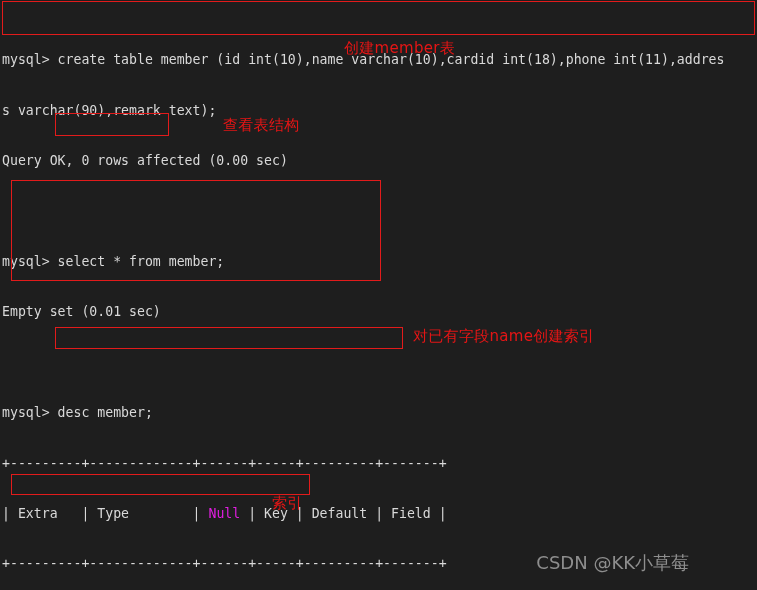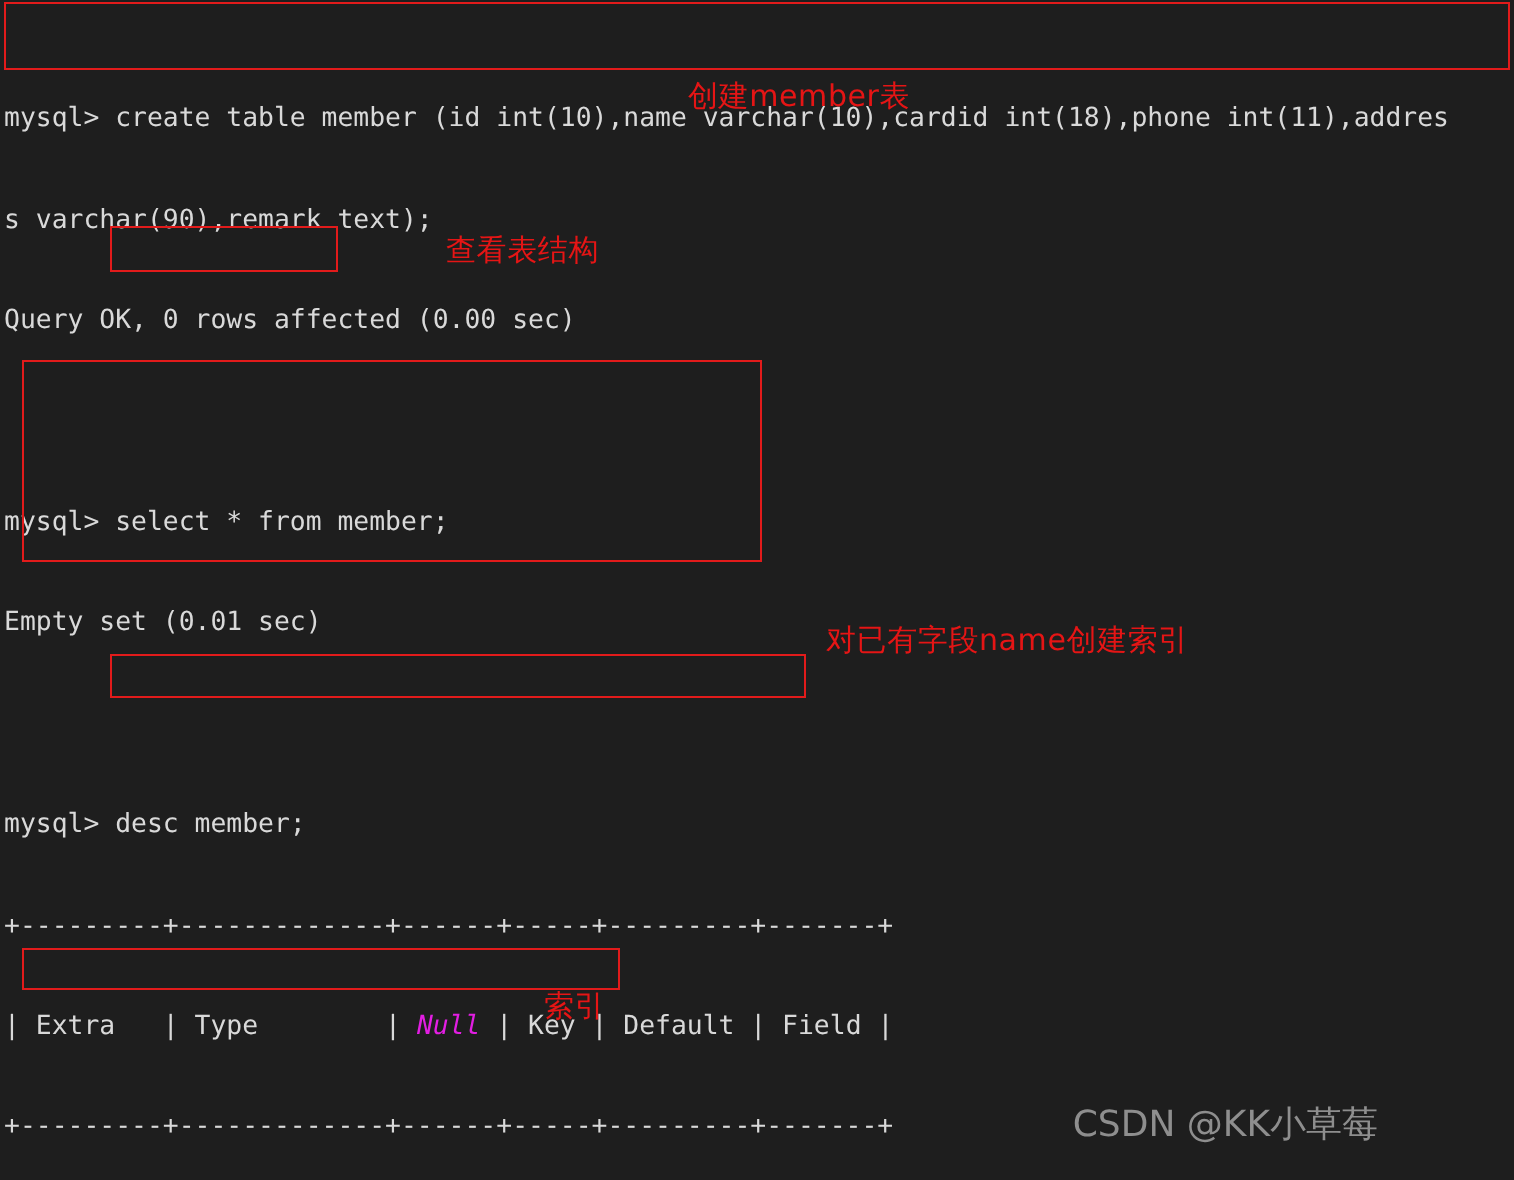--- a/index.html
+++ b/index.html
@@ -15,21 +15,21 @@
     background:#1e1e1e;
     color:#d9d9d9;
     font-size:13.2px;
     line-height:16.8px;
     padding:2px 0 0 2px;
     box-sizing:border-box;
     white-space:pre;
     letter-spacing:0px;
   }
   .line{height:16.8px;white-space:pre;}
-  .null-hdr{color:#e21ee2;font-style:italic;}
+  .null-hdr{color:#e21ee2;}
   .box{
     position:absolute;
     border:1.5px solid #e21b1b;
     box-sizing:border-box;
     pointer-events:none;
   }
   .anno{
     position:absolute;
     color:#e51515;
     font-family:"DejaVu Sans","Liberation Sans",sans-serif;
@@ -92,17 +92,17 @@
   
   <div class="box" style="left:2px;top:1px;width:753px;height:34px;"></div>
   <div class="box" style="left:55px;top:113px;width:114px;height:23px;"></div>
   <div class="box" style="left:11px;top:180px;width:370px;height:101px;"></div>
   <div class="box" style="left:55px;top:327px;width:348px;height:22px;"></div>
   <div class="box" style="left:11px;top:474px;width:299px;height:21px;"></div>
 
   
   <div class="anno" style="left:344px;top:40px;">创建member表</div>
   <div class="anno" style="left:183px;top:117px;margin-left:40px;">查看表结构</div>
-  <div class="anno" style="left:413px;top:312px;">对已有字段name创建索引</div>
+  <div class="anno" style="left:413px;top:328px;">对已有字段name创建索引</div>
   <div class="anno" style="left:272px;top:495px;">索引</div>
 
   <div class="watermark">CSDN @KK小草莓</div>
 </div>
 
 </body></html>

